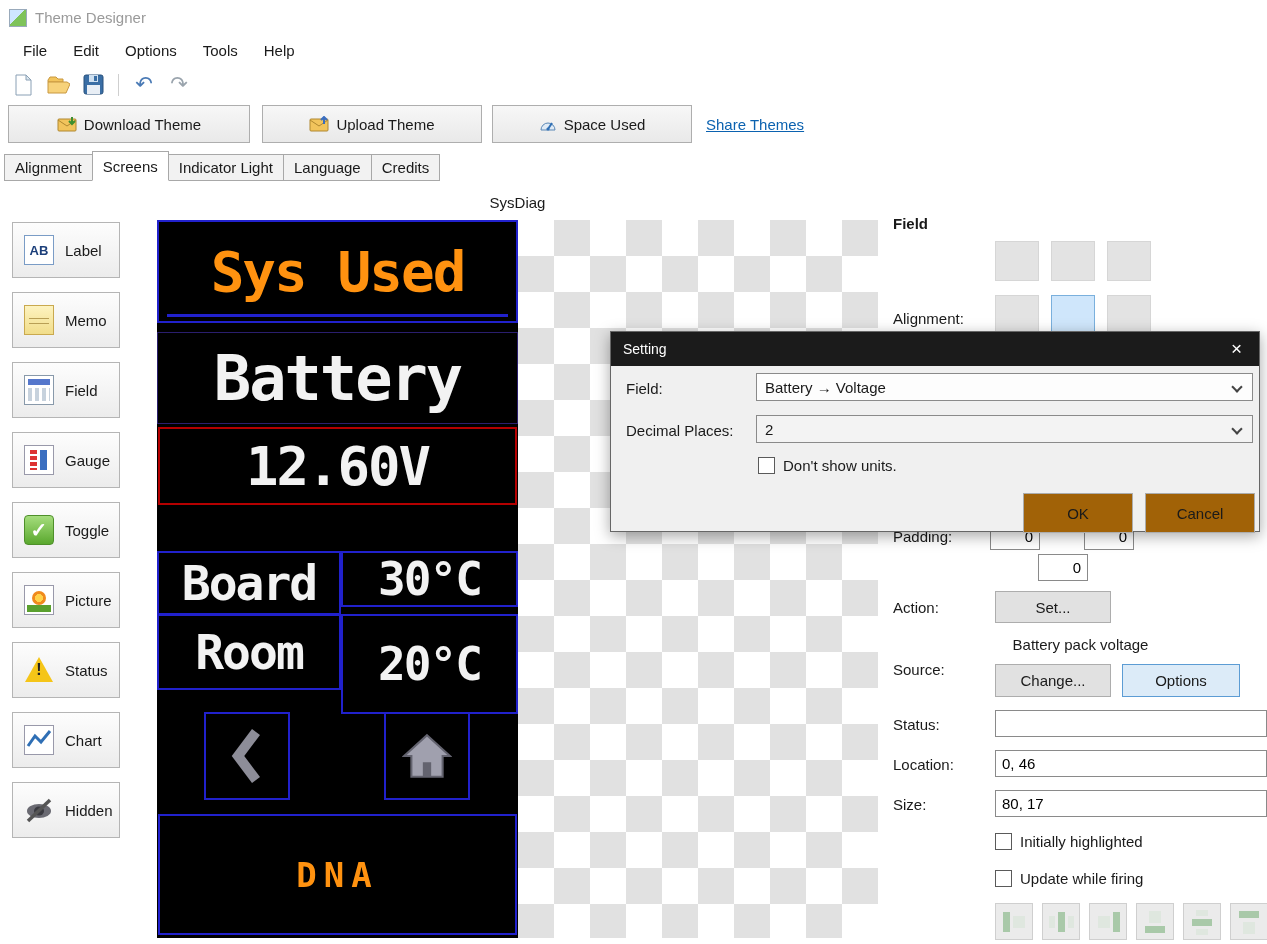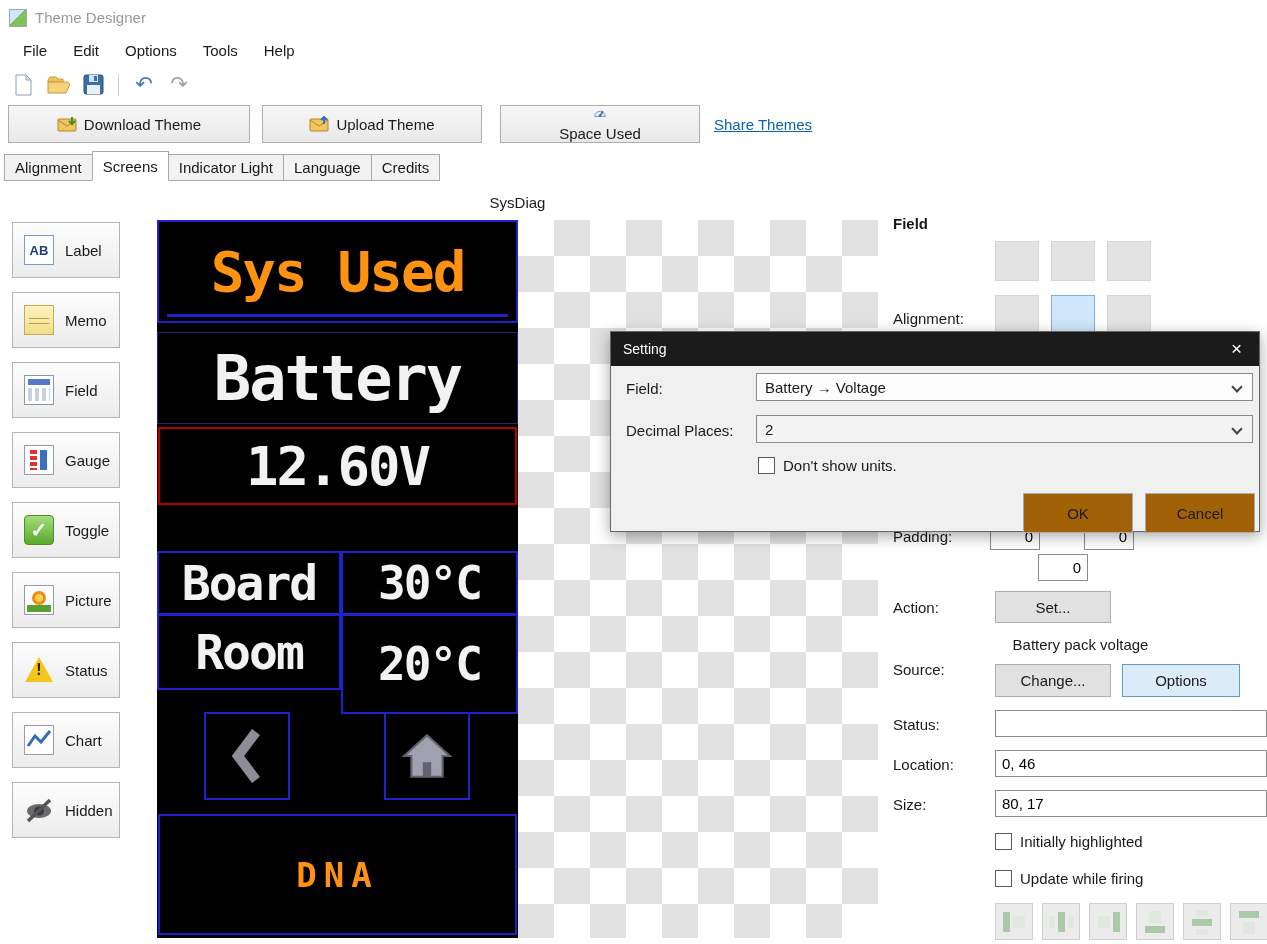--- a/index.html
+++ b/index.html
@@ -22,21 +22,21 @@
   .tb-sep { width:1px; height:22px; background:#cfcfcf; margin:0 3px; }
   .arrow-glyph { font-family:"DejaVu Sans", sans-serif; font-size:21px; line-height:1; }
   .undo-glyph { color:#4a7ab5; }
   .redo-glyph { color:#9aa4ad; }
 
   
   .topbar { position:absolute; top:105px; left:8px; height:38px; display:flex; align-items:center; }
   .big-btn { height:38px; background:linear-gradient(#f7f7f7,#e9e9e9); border:1px solid #aeaeae; display:flex; align-items:center; justify-content:center; gap:7px; font-size:15px; }
   #btn-download { width:242px; }
   #btn-upload { width:220px; margin-left:12px; }
-  #btn-space { width:200px; margin-left:18px;flex-direction:column; }
+  #btn-space { width:200px; margin-left:10px; }
   .share-link { margin-left:14px; font-size:15px; color:#0b62b0; text-decoration:underline; }
 
   
   .tabstrip { position:absolute; top:151px; left:4px; height:30px; display:flex; align-items:flex-end; }
   .tab { height:27px; padding:0 10px; border:1px solid #a8a8a8; background:#f2f2f2; font-size:15px; display:flex; align-items:center; margin-right:-1px; }
   .tab.selected { height:30px; background:#fff; border-bottom:1px solid #fff; position:relative; z-index:2; }
 
   
   .sidebar { position:absolute; left:12px; top:222px; display:flex; flex-direction:column; gap:14px; }
   .tool-btn { width:108px; height:56px; background:linear-gradient(#fdfdfd,#ececec); border:1px solid #b5b5b5; display:flex; align-items:center; padding-left:11px; gap:11px; font-size:15px; }
@@ -68,21 +68,21 @@
   .canvas { position:absolute; left:157px; top:220px; width:721px; height:718px; }
   .checker { position:absolute; left:361px; top:0; width:360px; height:718px;
      background:repeating-conic-gradient(#e1e1e1 0% 25%, #ffffff 0% 50%); background-size:72px 72px; background-position:0 0; }
   .lcd { position:absolute; left:0; top:0; width:361px; height:718px; background:#000; font-family:"DejaVu Sans Mono", monospace; font-weight:bold; }
   .lcd-box { position:absolute; border:2px solid #2121cc; display:flex; align-items:center; justify-content:center; color:#f2f2f2; letter-spacing:-2px; }
   #lcd-title { left:0; top:2; width:361px; height:103px; color:#ff9210; font-size:56px; }
   #lcd-underline { position:absolute; left:10px; top:94px; width:341px; height:3px; background:#2121cc; }
   #lcd-battery { left:0; top:112px; width:361px; height:92px; border:1px solid #2a1e6e; font-size:62px; }
   #lcd-voltage { left:1px; top:207px; width:359px; height:78px; border:2px solid #b40000; font-size:54px; }
   #lcd-board-l { left:0; top:331px; width:184px; height:64px; font-size:48px; }
-  #lcd-board-v { left:184px; top:331px; width:177px; height:64px; font-size:46px; }
+  #lcd-board-v { left:184px; top:331px; width:177px; height:56px; font-size:46px; }
   #lcd-room-l  { left:0; top:394px; width:184px; height:76px; font-size:48px; }
   #lcd-room-v  { left:184px; top:394px; width:177px; height:100px; font-size:46px; }
   #lcd-back { left:47px; top:492px; width:86px; height:88px; }
   #lcd-home { left:227px; top:492px; width:86px; height:88px; }
   #lcd-dna { left:1px; top:594px; width:359px; height:121px; color:#ff9210; font-size:34px; letter-spacing:7px; }
 
   
   .plabel { position:absolute; font-size:15px; }
   #prop-header { left:893px; top:215px; font-weight:bold; }
   #lbl-alignment { left:893px; top:310px; }

